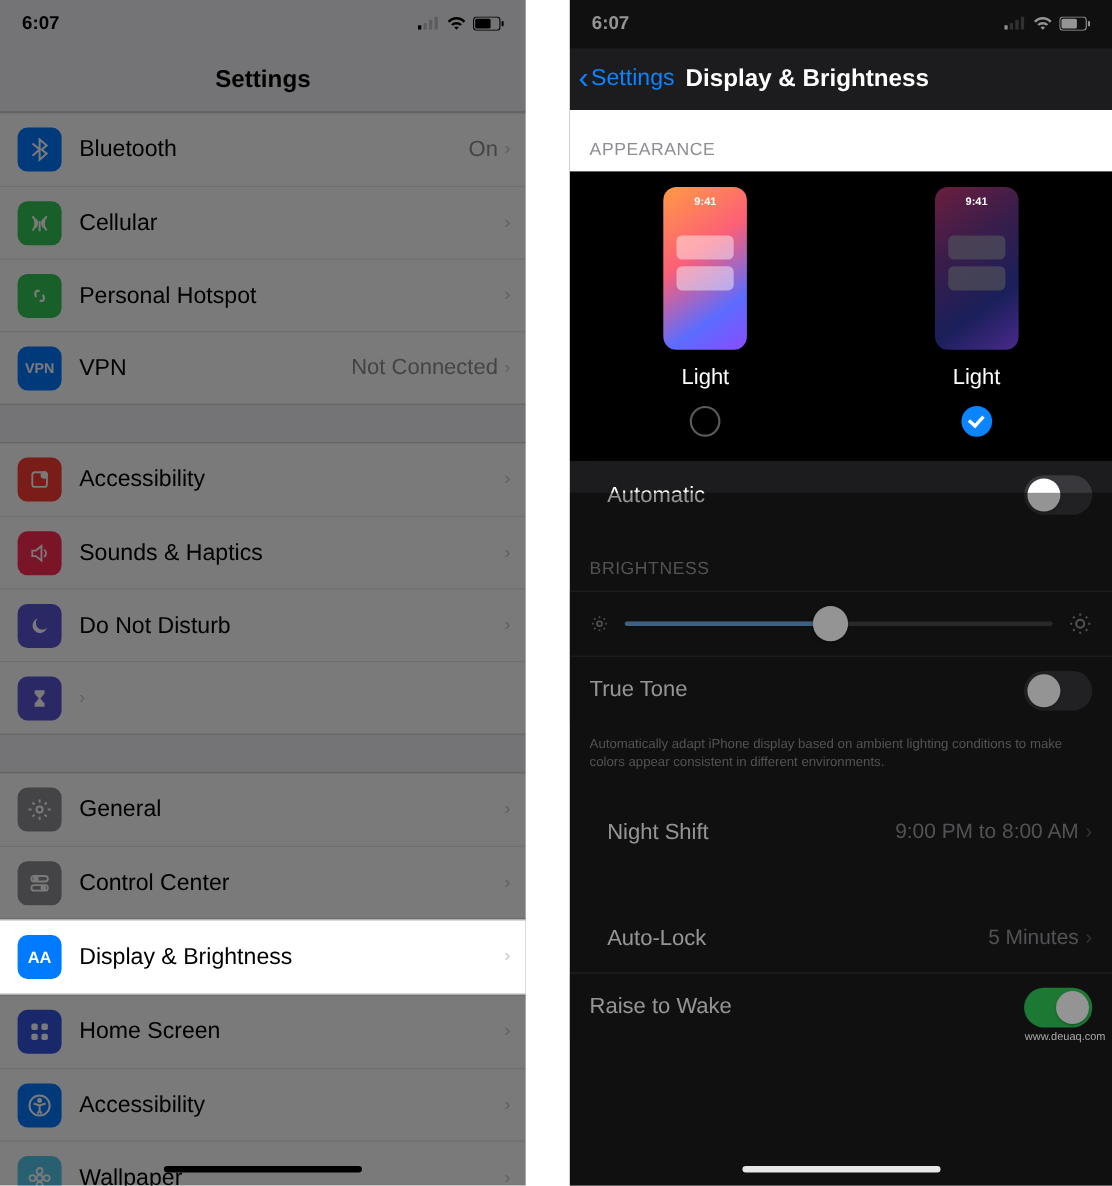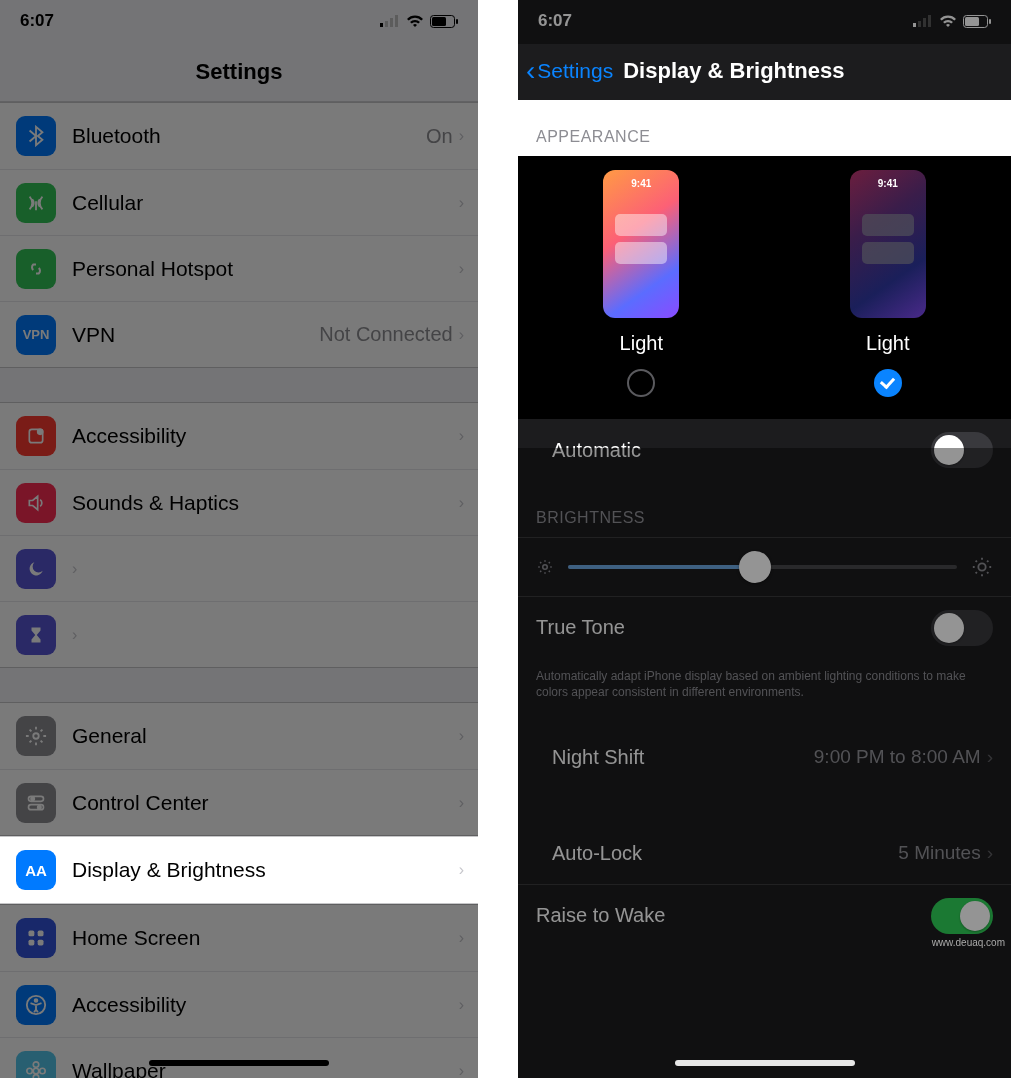--- a/index.html
+++ b/index.html
@@ -178,20 +178,21 @@
               </div>
             <span class="row-label">Sounds &amp; Haptics</span>
             <span class="row-chevron">›</span>
           </div>
           <div class="row">
             <div class="row-icon" style="background:#5856d6">
                 <svg width="20" height="20" viewBox="0 0 24 24" fill="#fff">
                   <path d="M20 14A8 8 0 1 1 10 4a7 7 0 0 0 10 10z"></path>
                 </svg>
               </div>
+            <span class="row-label">Do Not Disturb</span>
             <span class="row-chevron">›</span>
           </div>
           <div class="row">
             <div class="row-icon" style="background:#5856d6">
                 <svg width="18" height="20" viewBox="0 0 24 24" fill="#fff">
                   <path d="M6 2h12v4l-5 6 5 6v4H6v-4l5-6-5-6V2z"></path>
                 </svg>
               </div>
             <span class="row-chevron">›</span>
           </div>

